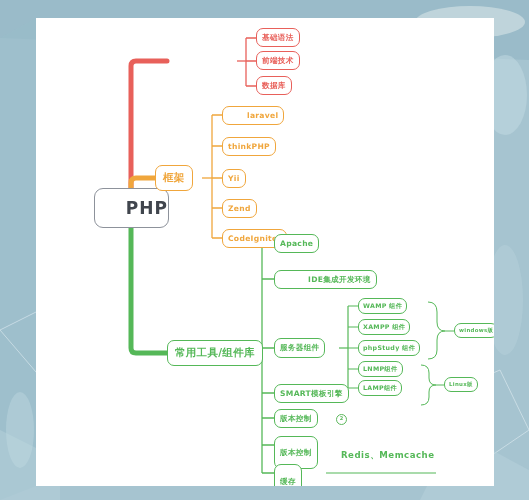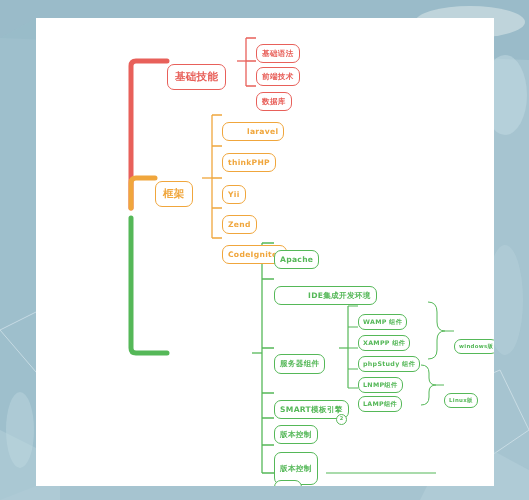--- a/index.html
+++ b/index.html
@@ -11,21 +11,21 @@
   #frame{position:relative;width:529px;height:500px;overflow:hidden;background:#a6c4d0;}
   .deco{position:absolute;pointer-events:none;}
   #canvas{
     position:absolute;left:36px;top:18px;width:458px;height:468px;
     background:#ffffff;overflow:hidden;
   }
   .node{
     position:absolute;box-sizing:border-box;
     border-radius:7px;background:#fff;
     display:flex;align-items:center;justify-content:flex-end;
-    font-weight:bold;white-space:nowrap;letter-spacing:.3px;margin-top:16px;
+    font-weight:bold;white-space:nowrap;letter-spacing:.3px;
   }
   .root{
     border:1.3px solid #8d929b;color:#40454d;
     font-size:17px;border-radius:9px;letter-spacing:1px;
   }
   .l1{font-size:10.5px;border-width:1.2px;border-style:solid;padding:0 7px;}
   .l2{font-size:7.6px;border-width:1.1px;border-style:solid;padding:0 5px;}
   .l3{font-size:6.3px;border-width:1px;border-style:solid;padding:0 4px;}
   .l4{font-size:5.4px;border-width:1px;border-style:solid;padding:0 4px;}
   .plain{position:absolute;font-weight:bold;white-space:nowrap;}
@@ -81,24 +81,24 @@
 
       <path d="M 392,284 Q 401,284 401,294 L 401,304 Q 401,313 409,313 Q 401,313 401,322 L 401,332 Q 401,341 392,341" stroke="#55b858" stroke-width="1" fill="none"></path>
       <path d="M 409,313 L 418,313" stroke="#55b858" stroke-width="1" fill="none"></path>
 
       <path d="M 385,347 Q 393,347 393,355 L 393,360 Q 393,367 400,367 Q 393,367 393,374 L 393,379 Q 393,387 385,387" stroke="#55b858" stroke-width="1" fill="none"></path>
       <path d="M 400,367 L 408,367" stroke="#55b858" stroke-width="1" fill="none"></path>
 
       <path d="M 290,455 L 400,455" stroke="#55b858" stroke-width="1.2" fill="none"></path>
     </svg>
 
+    <div class="node root" style="left:58px;top:170px;width:75px;height:40px;">
+      <span>PHP</span>
+    </div>
 
-    <div class="node l1" style="left:131px;top:30px;height:26px;border-color:#e8605a;color:#e8605a;">
-      <span>基础技能</span>
-    </div>
 
     <div class="node l2" style="left:220px;top:10px;height:19px;border-color:#e8605a;color:#e8605a;">
       <span>基础语法</span>
     </div>
     <div class="node l2" style="left:220px;top:33px;height:19px;border-color:#e8605a;color:#e8605a;">
       <span>前端技术</span>
     </div>
     <div class="node l2" style="left:220px;top:58px;height:19px;border-color:#e8605a;color:#e8605a;">
       <span>数据库</span>
     </div>
@@ -116,20 +116,23 @@
     <div class="node l2" style="left:186px;top:151px;height:19px;border-color:#f0a63c;color:#f0a63c;">
       <span>Yii</span>
     </div>
     <div class="node l2" style="left:186px;top:181px;height:19px;border-color:#f0a63c;color:#f0a63c;">
       <span>Zend</span>
     </div>
     <div class="node l2" style="left:186px;top:211px;height:19px;border-color:#f0a63c;color:#f0a63c;">
       <span>CodeIgniter</span>
     </div>
 
+    <div class="node l1" style="left:131px;top:322px;height:26px;border-color:#55b858;color:#55b858;">
+      <span>常用工具/组件库</span>
+    </div>
 
     <div class="node l2" style="left:238px;top:216px;height:19px;border-color:#55b858;color:#55b858;">
       <span>Apache</span>
     </div>
     <div class="node l2" style="left:238px;top:252px;height:19px;border-color:#55b858;color:#55b858;padding-left:33px;">
       <span>IDE集成开发环境</span>
     </div>
     <div class="node l2" style="left:238px;top:320px;height:20px;border-color:#55b858;color:#55b858;">
       <span>服务器组件</span>
     </div>
@@ -166,15 +169,18 @@
     <div class="badge" style="left:300px;top:396px;">
       <span>2</span>
     </div>
 
     <div class="node l2" style="left:238px;top:418px;height:33px;border-color:#55b858;color:#55b858;">
       <span>版本控制</span>
     </div>
     <div class="node l2" style="left:238px;top:446px;height:35px;border-color:#55b858;color:#55b858;">
       <span>缓存</span>
     </div>
+    <div class="plain" style="left:305px;top:432px;font-size:8.6px;color:#55b858;letter-spacing:.5px;">
+      <span>Redis、Memcache</span>
+    </div>
 
   </div>
 </div>
 
 </body></html>

